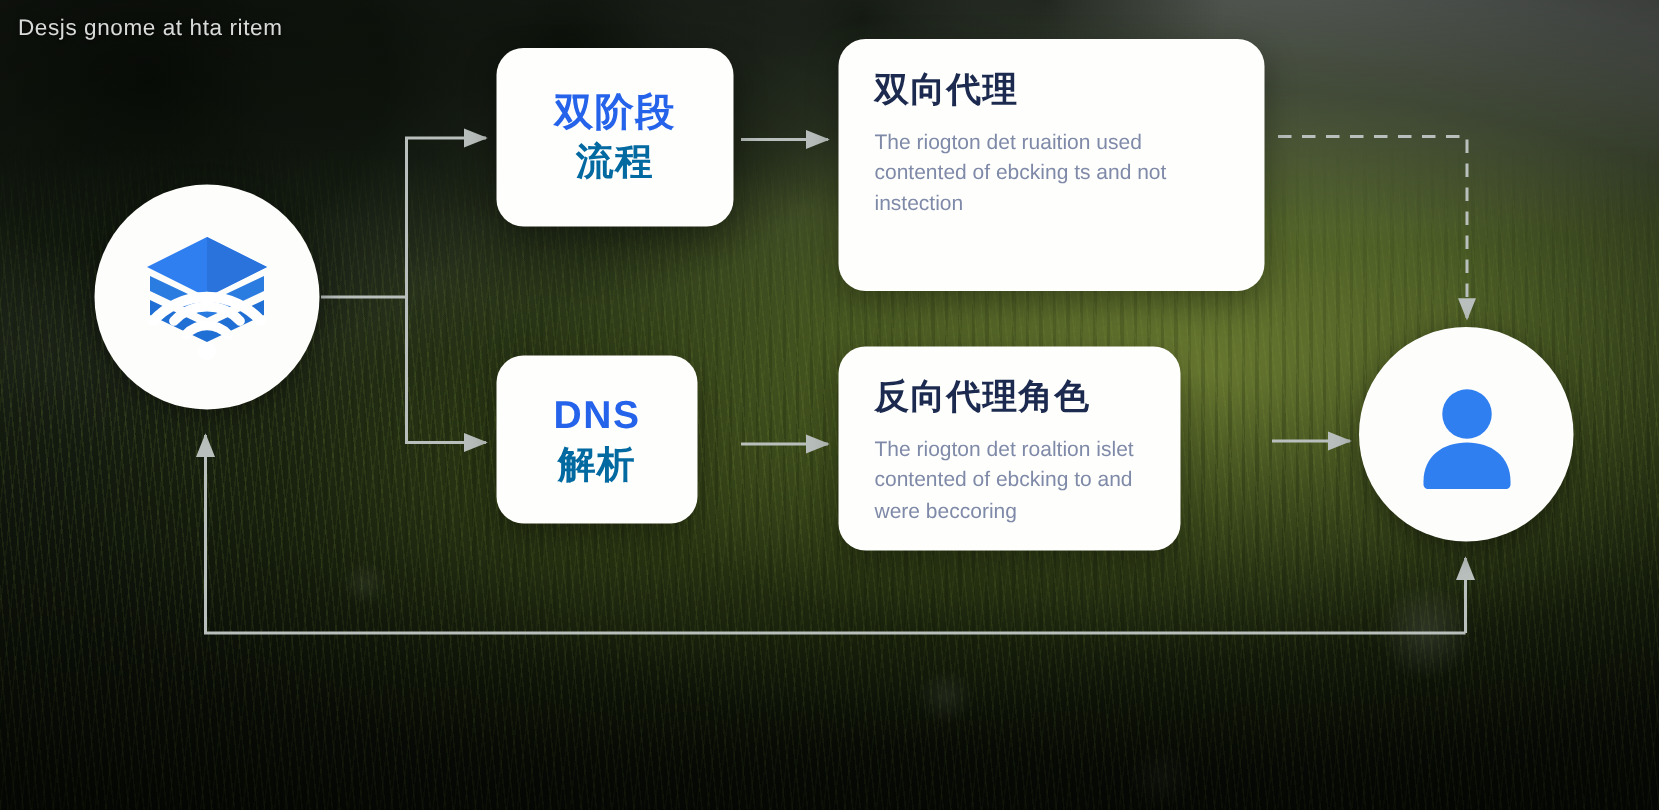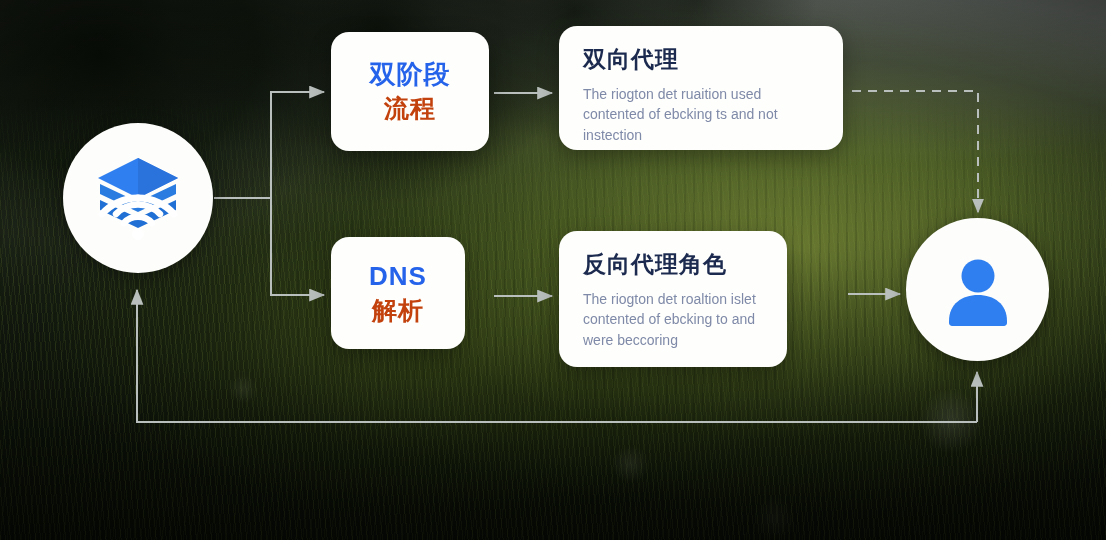--- a/index.html
+++ b/index.html
@@ -107,35 +107,35 @@
   .card-label {
     display: flex;
     flex-direction: column;
     align-items: center;
     justify-content: center;
     text-align: center;
   }
   .card-text { padding: 18px 22px 14px 24px; }
 
   #card-stage    { left: 331px; top: 32px;  width: 158px; height: 119px; }
-  #card-bidir    { left: 559px; top: 26px;  width: 284px; height: 124px; }
+  #card-bidir    { left: 559px; top: 26px;  width: 284px; height: 168px; }
   #card-dns      { left: 331px; top: 237px; width: 134px; height: 112px; }
   #card-reverse  { left: 559px; top: 231px; width: 228px; height: 136px; }
 
   .label-line1 {
     font-size: 26px;
     font-weight: bold;
     color: #2563eb;
     line-height: 1.18;
     letter-spacing: 1px;
   }
   .label-line2 {
     font-size: 25px;
     font-weight: bold;
-    color: #c2410c;
+    color: #0369a1;
     line-height: 1.22;
     letter-spacing: 1px;
     margin-top: 3px;
   }
   .card-heading {
     font-size: 23px;
     font-weight: bold;
     color: #1b2a4e;
     letter-spacing: 1px;
     margin-bottom: 9px;
@@ -155,20 +155,21 @@
 
 <div id="slide">
 
   <div class="bg-layer bg-sky"></div>
   <div class="bg-layer bg-hill"></div>
   <div class="bg-layer bg-trees"></div>
   <div class="bg-layer bg-grass"></div>
   <div class="bg-layer bg-bokeh"></div>
   <div class="bg-layer bg-vignette"></div>
 
+  <div class="slide-title">Desjs gnome at hta ritem</div>
 
   <svg id="connectors" viewBox="0 0 1106 540" preserveAspectRatio="none">
     <defs>
       <marker id="ah" markerWidth="9" markerHeight="9" refX="7.4" refY="3.2" orient="auto" markerUnits="strokeWidth">
         <path d="M0,0 L8,3.2 L0,6.4 z" fill="#b9bfbc"></path>
       </marker>
       <marker id="ah-d" markerWidth="8" markerHeight="8" refX="6.6" refY="3" orient="auto" markerUnits="strokeWidth">
         <path d="M0,0 L7.4,3 L0,6 z" fill="#b9bfbc"></path>
       </marker>
     </defs>

